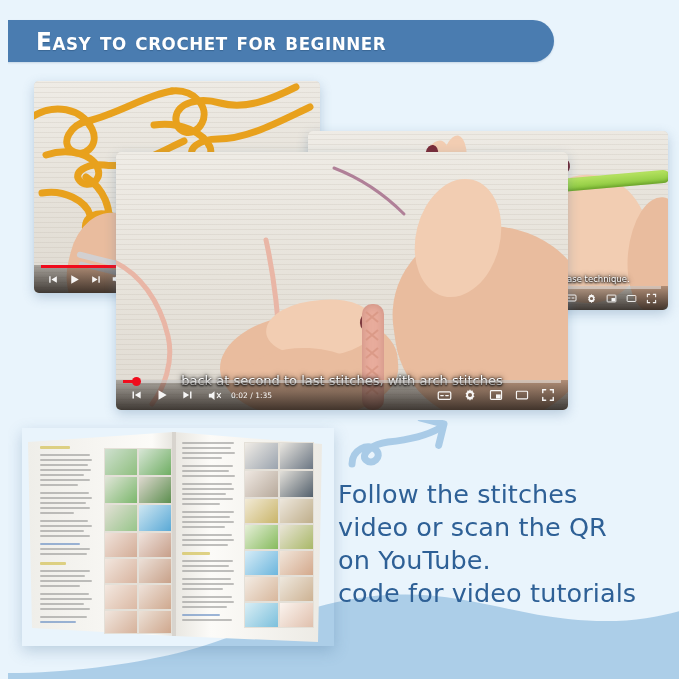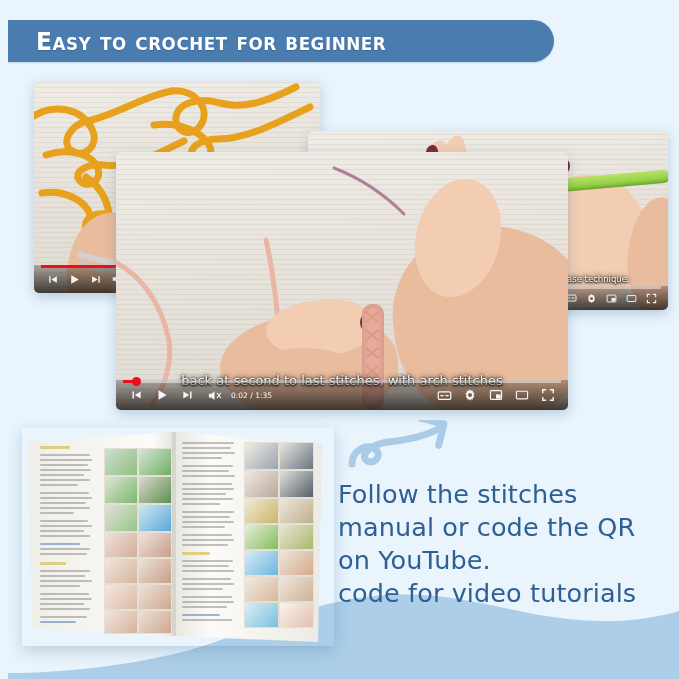--- a/index.html
+++ b/index.html
@@ -522,18 +522,18 @@
     </div>
   </div>
 
   <svg class="arrow" viewBox="0 0 110 58">
     <path d="M4,44 C4,30 20,22 28,30 C35,37 24,46 18,40 C12,34 24,24 40,22 C60,20 78,16 92,8" fill="none" stroke="#a9cbe7" stroke-width="7" stroke-linecap="round" stroke-linejoin="round"></path>
     <path d="M72,4 L96,4 L96,26" fill="none" stroke="#a9cbe7" stroke-width="7" stroke-linecap="round" stroke-linejoin="round" transform="rotate(14 96 4)"></path>
   </svg>
 
   <div class="promo">
     <div>Follow the stitches</div>
-    <div>manual or code the QR</div>
+    <div>video or scan the QR</div>
     <div>on YouTube.</div>
     <div>code for video tutorials</div>
   </div>
 
 </div>
 
 </body></html>

